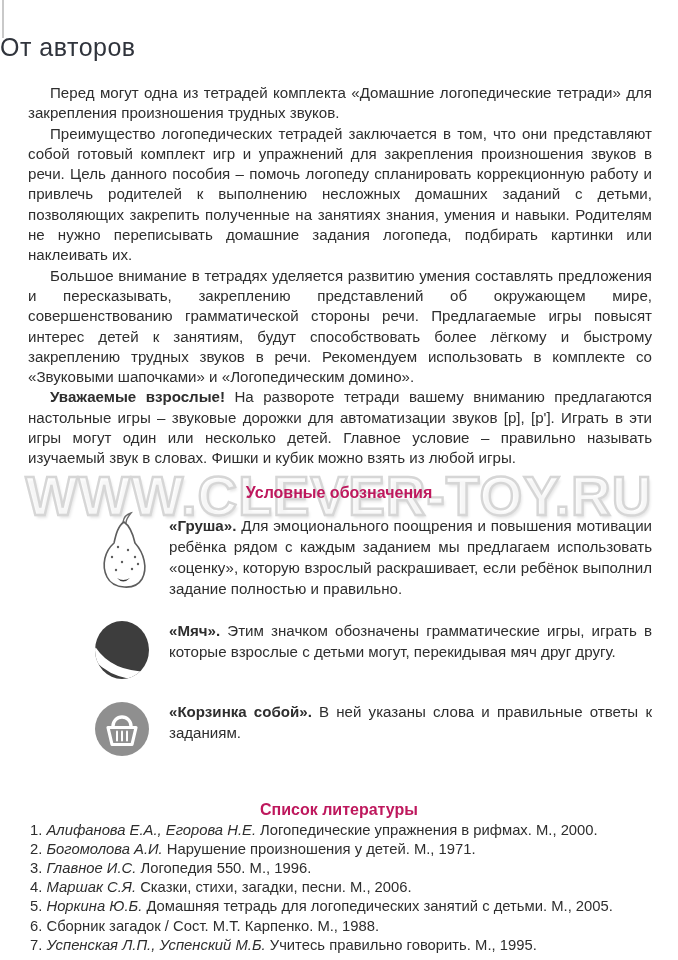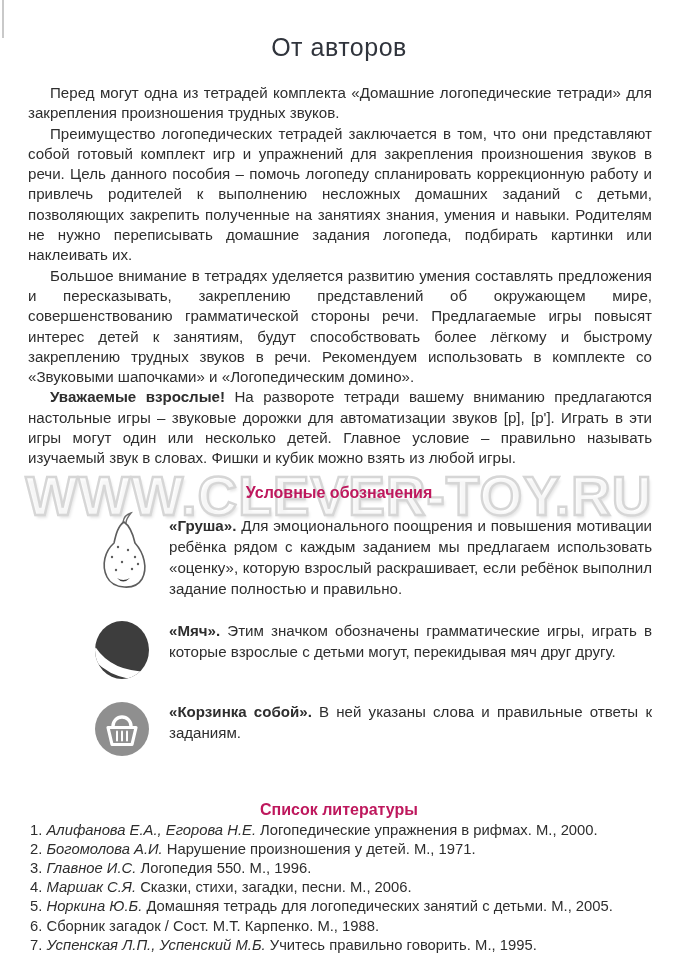--- a/index.html
+++ b/index.html
@@ -29,21 +29,20 @@
     font-size: 55px;
     font-weight: bold;
     letter-spacing: 1px;
     color: rgba(255,255,255,0.65);
     -webkit-text-stroke: 2.4px #d6d6d6;
     text-shadow: 2px 3px 3px rgba(0,0,0,0.10);
   }
   .content { position: relative; z-index: 2; }
   .page-title {
     margin: 33px 0 21px 0;
-    text-align: center;
     font-size: 25px;
     font-weight: 400;
     color: #30343c;
     letter-spacing: 0.5px;
   }
   .body-text {
     margin: 0 26px 0 28px;
     font-size: 15.1px;
     line-height: 1.345;
     text-align: justify;

